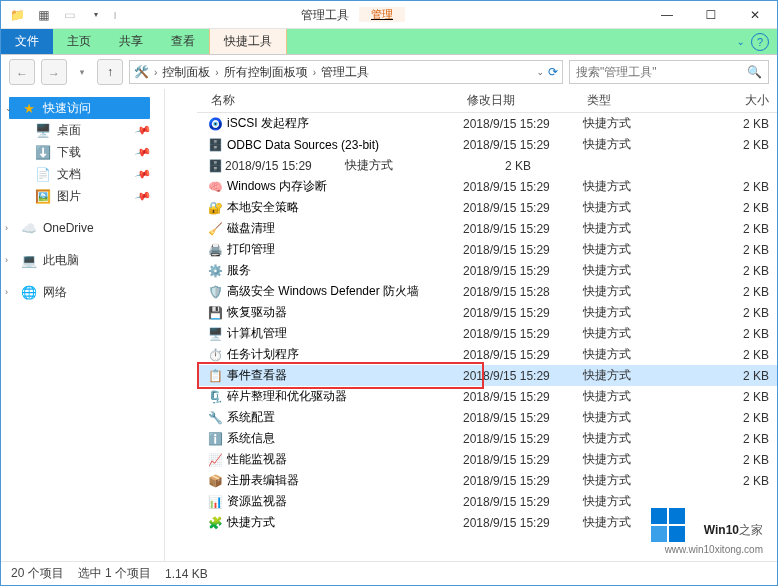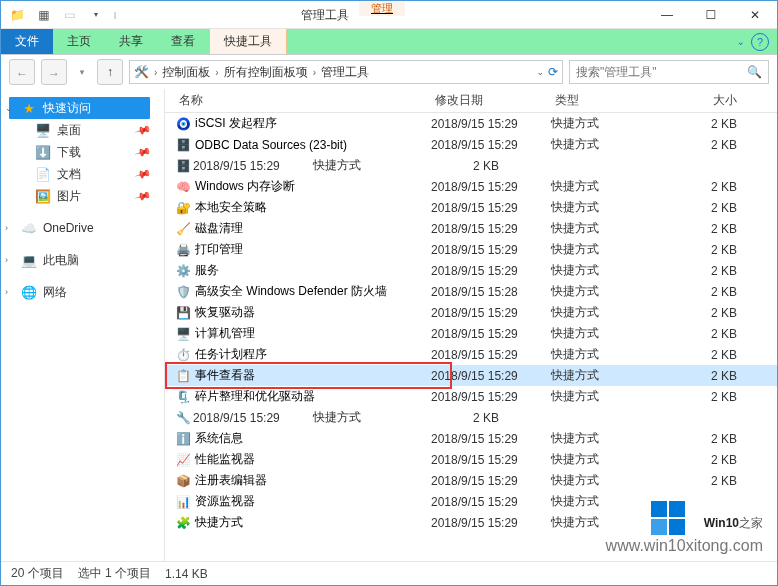--- a/index.html
+++ b/index.html
@@ -3,21 +3,21 @@
 <meta charset="utf-8">
 <style>
 * { margin: 0; padding: 0; box-sizing: border-box; font-family: "Microsoft YaHei", "Segoe UI", sans-serif; font-size: 12px; }
 body { width: 778px; height: 586px; background: #fff; border: 1px solid #4a98d8; position: relative; overflow: hidden; }
 
 
 .titlebar { height: 28px; display: flex; align-items: center; background: #fff; border-bottom: 1px solid #e5e5e5; }
 .titlebar .left-icons { display: flex; align-items: center; padding-left: 6px; gap: 4px; }
 .qat-btn { width: 22px; height: 22px; display: flex; align-items: center; justify-content: center; color: #555; }
 .qat-sep { width: 8px; display:flex; align-items:center; justify-content:center; color:#888; font-size:8px;}
-.titlebar .center { flex: 1; display: flex; justify-content: center; align-items: flex-start; height:100%;text-decoration:underline; }
+.titlebar .center { flex: 1; display: flex; justify-content: center; align-items: center; height:100%;text-decoration:underline; }
 .tabctx { display: flex; flex-direction: column; align-items: center; }
 .tabctx .hdr { font-size: 11px; color: #d85c00; padding: 0 12px; background:#fdf3ea; }
 .titlebar .right-title { position:absolute; left:300px; top:6px; color:#333; }
 .win-controls { display: flex; }
 .win-btn { width: 44px; height: 28px; display: flex; align-items: center; justify-content: center; color: #333; }
 
 
 .ribbon { height: 26px; display: flex; align-items: stretch; border-bottom: 1px solid #ccc; background:#86efac; }
 .rtab { padding: 0 14px; display: flex; align-items: center; color: #333; cursor: pointer; }
 .rtab.file { background: #1979ca; color: #fff; }
@@ -43,21 +43,21 @@
 .side-item { display: flex; align-items: center; height: 22px; padding-left: 18px; gap: 6px; color: #333; cursor:pointer; position:relative; }
 .side-item.active { color: #fff; }
 .side-item.active .side-bg { position:absolute; left:8px; right:14px; top:0; bottom:0; background:#1e91ea; z-index:0; border-radius:1px;}
 .side-item > * { z-index:1; }
 .side-item .caret-exp { width: 10px; color: #666; font-size: 9px; margin-left:-14px; }
 .side-item .pin { position: absolute; right: 14px; color: #777; font-size: 11px; transform: rotate(30deg); }
 .side-ico { width: 16px; height: 16px; display:flex; align-items:center; justify-content:center; font-size:13px; }
 .side-gap { height: 10px; }
 
 
-.content { flex: 1; display: flex; flex-direction: column; }
+.content { flex: 1; display: flex; flex-direction: column; align-items: flex-end; }
 .cols { display: flex; height: 24px; align-items: center; border-bottom: 1px solid #e5e5e5; color:#444; padding-left: 10px; }
 .col { padding-left: 4px; }
 .col.name { width: 256px; }
 .col.date { width: 120px; }
 .col.type { width: 124px; }
 .col.size { width: 70px; text-align: right; padding-right: 8px;}
 .rows { overflow-y: auto; flex:1; }
 .row { display: flex; align-items: center; height: 21px; padding-left: 10px; cursor:default; position:relative; }
 .row.selected { background: #cde8ff; }
 .row .highlight-box { position:absolute; border:2.5px solid #e73434; top:-3px; height:27px; left:0px; width:287px; pointer-events:none; }
@@ -71,21 +71,21 @@
 .status { height: 24px; border-top: 1px solid #e5e5e5; display: flex; align-items: center; padding: 0 10px; gap: 14px; color:#444; background:#fff; position:relative; }
 
 
 .watermark { position: absolute; right: 14px; bottom: 30px; text-align: right; pointer-events:none; }
 .watermark .logo { display:flex; align-items:center; justify-content:flex-end; gap:19px; }
 .wm-sq { display:grid; grid-template-columns: 16px 16px; grid-template-rows: 16px 16px; gap:2px; }
 .wm-sq div { background:#0078d7; }
 .wm-sq div:nth-child(3){ background:#3aa0e9;}
 .wm-txt { font-size: 26px; font-weight: 600; color:#222; }
 .wm-txt .thin { font-weight:300; color:#555;}
-.wm-url { font-size: 16px; color:#777; margin-top:2px; }
+.wm-url { font-size: 10px; color:#777; margin-top:2px; }
 .ico-monitor{color:#3a6fb7;}
 .ico-star{color:#f5b301;}
 .ico-pic{color:#2a8a5a;}
 .ico-doc{color:#4a7ab0;}
 .ico-net{color:#4a7ab0;}
 </style>
 </head>
 <body>
 
 <div class="titlebar">
@@ -295,20 +295,21 @@
         </div>
         <div class="row">
           <span class="ico">🗜️</span>
           <span class="name">碎片整理和优化驱动器</span>
           <span class="date">2018/9/15 15:29</span>
           <span class="type">快捷方式</span>
           <span class="size">2 KB</span>
         </div>
         <div class="row">
           <span class="ico">🔧</span>
+          <span class="name">系统配置</span>
           <span class="date">2018/9/15 15:29</span>
           <span class="type">快捷方式</span>
           <span class="size">2 KB</span>
         </div>
         <div class="row">
           <span class="ico">ℹ️</span>
           <span class="name">系统信息</span>
           <span class="date">2018/9/15 15:29</span>
           <span class="type">快捷方式</span>
           <span class="size">2 KB</span>

